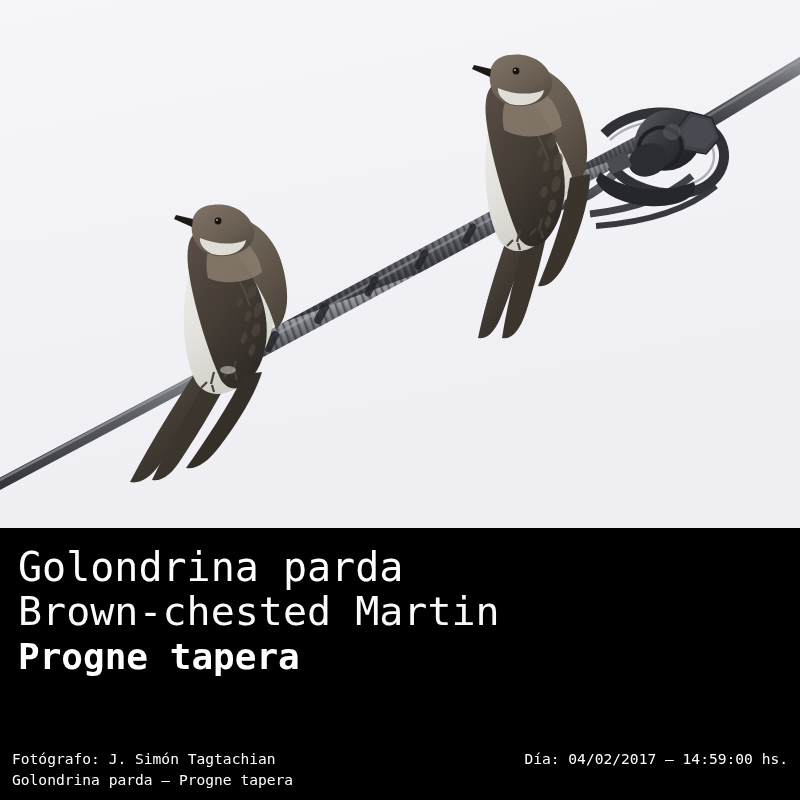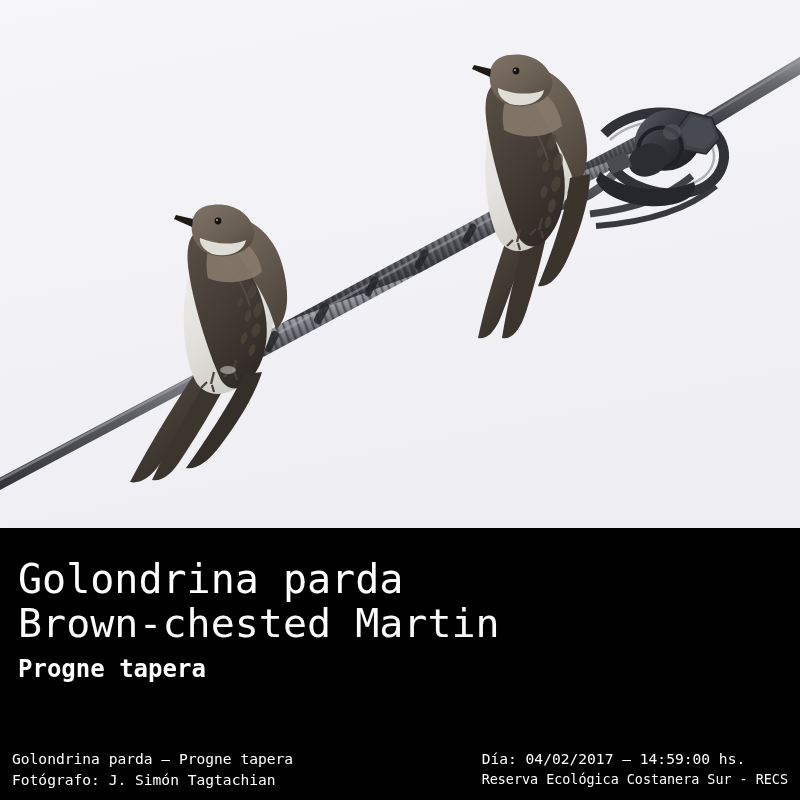--- a/index.html
+++ b/index.html
@@ -24,39 +24,39 @@
       radial-gradient(ellipse 120% 90% at 30% 20%, #f7f7fa 0%, #f3f3f7 45%, #efeff4 100%);
   }
   .photo-svg{position:absolute;left:0;top:0;width:800px;height:528px;display:block;}
 
   
   .title-panel{
     position:absolute;left:0;top:528px;width:800px;height:208px;
     background:#000;
   }
   .title-text{
-    position:absolute;left:18px;top:16px;width:620px;
+    position:absolute;left:18px;top:4px;width:620px;
   }
   .t-common{
     color:#ffffff;
     letter-spacing:0px;
     white-space:nowrap;
     font-family:"DejaVu Sans Mono","Liberation Mono",monospace;
   }
   .t-line1{
     font-size:40px;line-height:46px;font-weight:400;
     margin-top:12px;
   }
   .t-line2{
     font-size:40px;line-height:44px;font-weight:400;
     transform:scaleY(0.96);transform-origin:left top;
     opacity:.98;
   }
   .t-line3{
-    font-size:24px;line-height:42px;font-weight:700;
+    font-size:36px;line-height:42px;font-weight:700;
     margin-top:2px;
   }
 
   
   .footer{
     position:absolute;left:0;top:736px;width:800px;height:64px;
     background:#000;
   }
   .f-col{
     position:absolute;top:12px;
@@ -312,22 +312,21 @@
     <div class="title-text">
       <div class="t-common t-line1">Golondrina parda</div>
       <div class="t-common t-line2">Brown-chested Martin</div>
       <div class="t-common t-line3">Progne tapera</div>
     </div>
 
   </div>
 
   <div class="footer">
     <div class="f-col f-left">
+      <span class="f-line">Fotógrafo: J. Simón Tagtachian</span>
       <span class="f-line">Golondrina parda — Progne tapera</span>
-      <span class="f-line">Fotógrafo: J. Simón Tagtachian</span>
     </div>
     <div class="f-col f-right">
       <span class="f-line">Día: 04/02/2017 — 14:59:00 hs.</span>
-      <span class="f-line small">Reserva Ecológica Costanera Sur - RECS</span>
     </div>
   </div>
 
 </div>
 
 </body></html>

